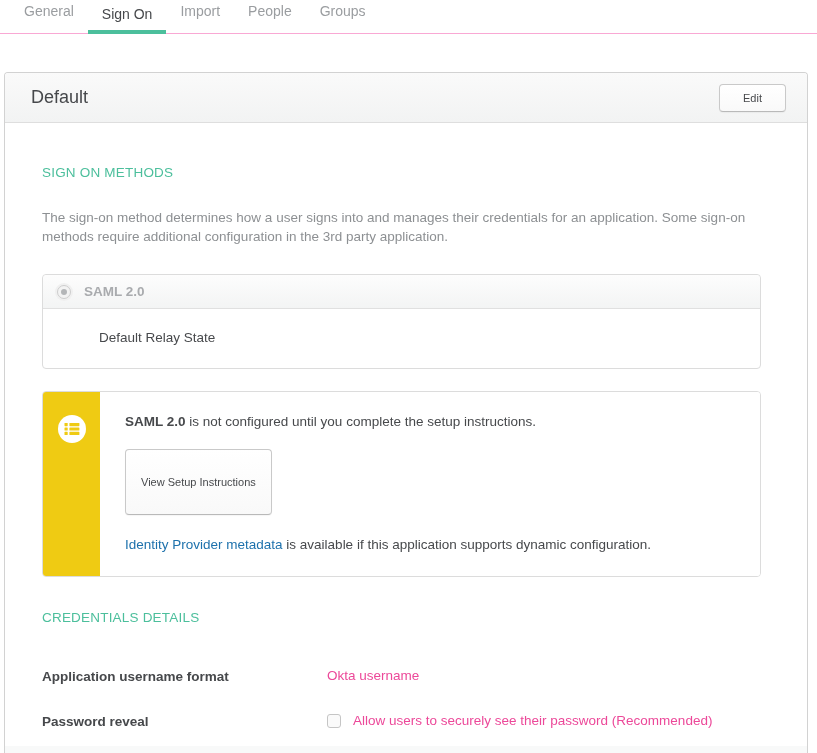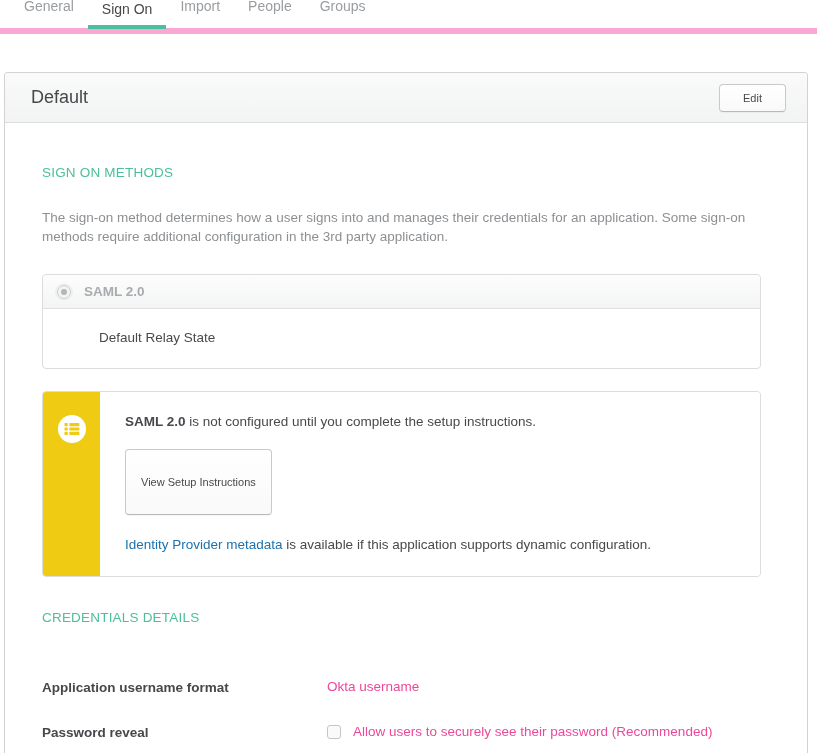--- a/index.html
+++ b/index.html
@@ -6,21 +6,21 @@
   html, body {
     width: 817px;
     background: #ffffff;
     font-family: "Liberation Sans", "DejaVu Sans", sans-serif;
     color: #47494c;
   }
   
   .tabbar {
     display: flex;
     align-items: flex-end;
-    border-bottom: 6px solid #f9a8d4;
+    border-bottom: 1px solid #f9a8d4;
     padding-left: 10px;
     height: 34px;
   }
   .tab {
     font-size: 14px;
     color: #9a9da0;
     padding: 8px 14px 11px 14px;
     margin-bottom: -1px;
     cursor: pointer;
     border-bottom: 4px solid transparent;
@@ -143,21 +143,21 @@
   .btn-setup { margin-top: 18px; padding: 26px 15px; display: inline-block; }
   .callout-link-line { margin-top: 22px; font-size: 13.5px; color: #47494c; }
   a.link { color: #1d71ac; text-decoration: none; cursor: pointer; }
   
   .credentials-heading { margin-top: 33px; }
   .detail-row {
     display: flex;
     align-items: flex-start;
     font-size: 13.5px;
   }
-  .detail-row.first { margin-top: 54px; }
+  .detail-row.first { margin-top: 43px; }
   .detail-row.second { margin-top: 29px; }
   .detail-label {
     width: 285px;
     flex: 0 0 285px;
     font-weight: 700;
     color: #46484b;
     padding-top: 1px;
   }
   .detail-value { color: #ec4899; display: flex; align-items: flex-start; }
   .checkbox {

